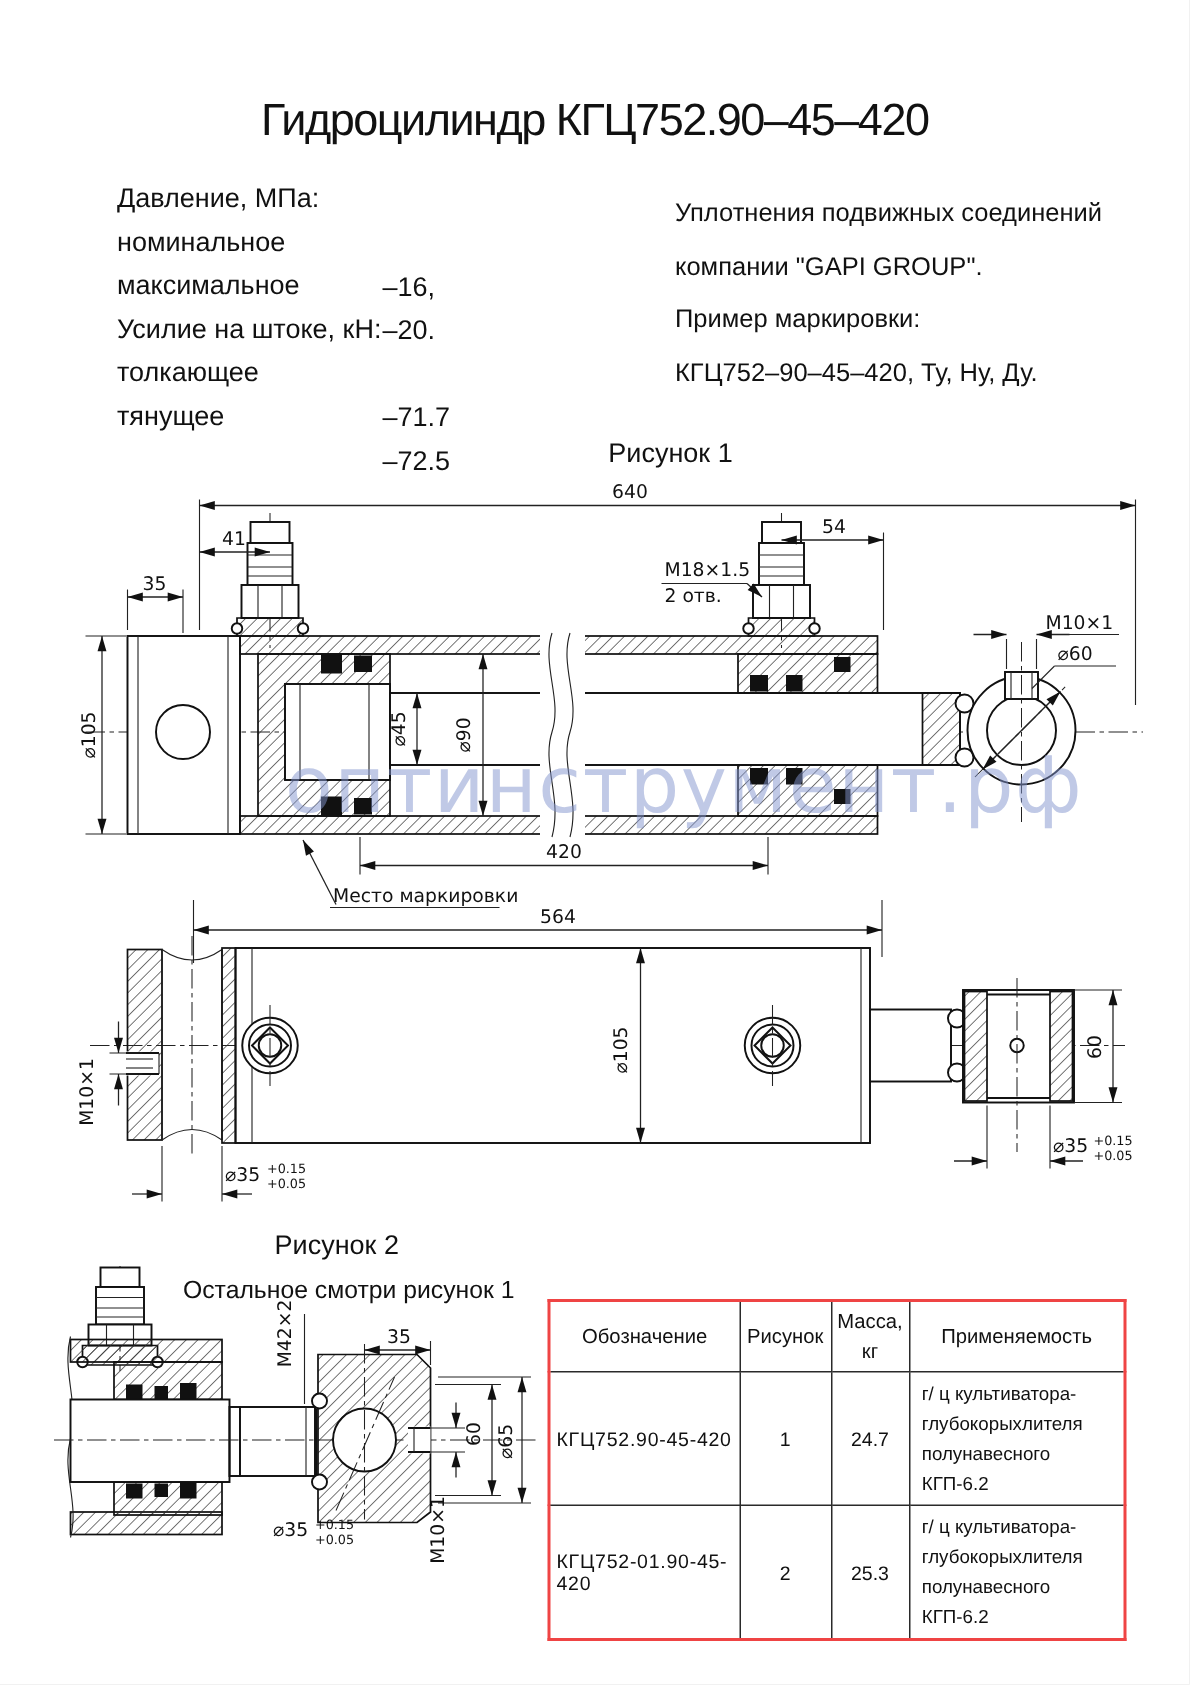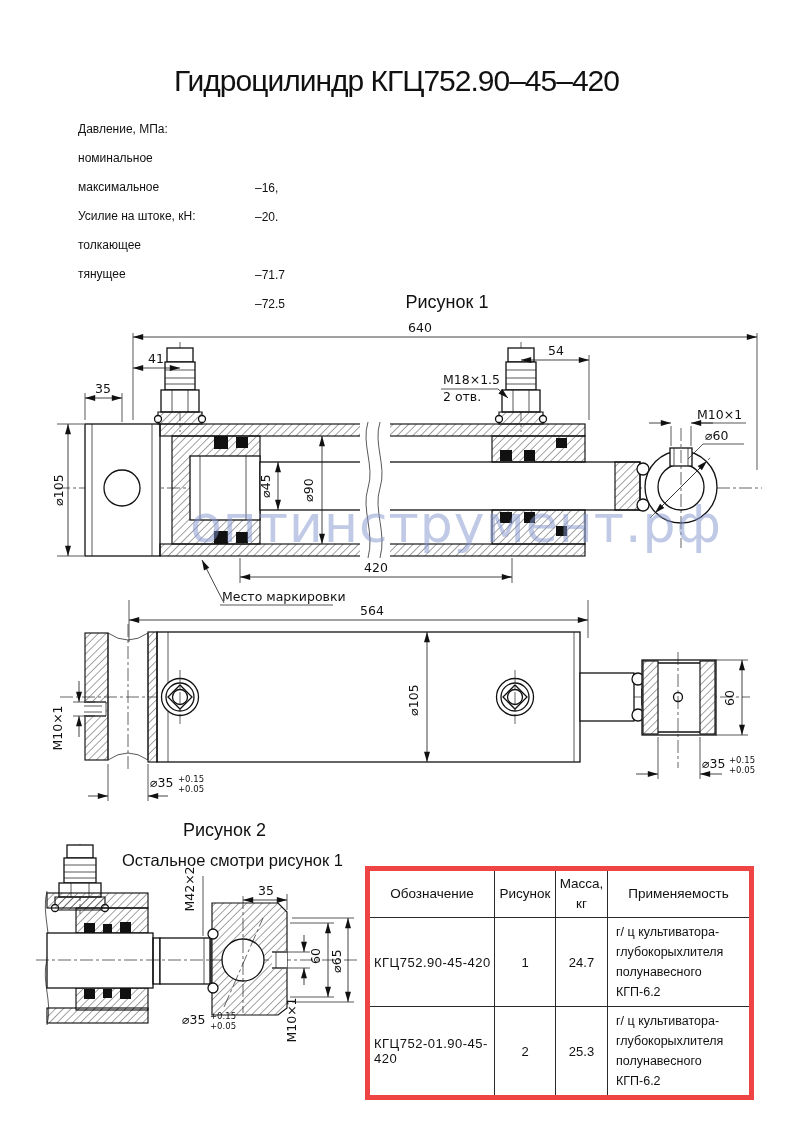--- a/index.html
+++ b/index.html
@@ -1,21 +1,21 @@
 <!DOCTYPE html>
 <html><head>
 <meta charset="utf-8">
 <style>
   html,body{margin:0;padding:0;background:#e8e8e8;}
   .page{position:relative;width:793px;height:1123px;background:#ffffff;margin:0 auto;overflow:hidden;
         font-family:"Liberation Sans",sans-serif;color:#111;}
   .title{position:absolute;top:64px;left:0;width:793px;text-align:center;font-size:30px;
          letter-spacing:-1px;white-space:nowrap;}
   .specs{position:absolute;left:78px;top:122px;width:330px;}
-  .spec-row{position:relative;height:29px;font-size:12px;}
+  .spec-row{position:relative;height:29px;font-size:18px;}
   .spec-label{position:absolute;left:0;top:0;}
   .spec-value{position:absolute;left:177px;top:0;margin-top:30px;}
   .info{position:absolute;left:450px;top:124px;font-size:17px;line-height:35.5px;white-space:nowrap;}
   .fig1-cap{position:absolute;top:292px;left:377px;width:140px;text-align:center;font-size:18px;}
   .fig2-cap{position:absolute;top:820px;left:152px;width:145px;text-align:center;font-size:18px;}
   .fig2-note{position:absolute;top:851px;left:105px;width:255px;text-align:center;font-size:16.5px;}
   .watermark{position:absolute;left:190px;top:494px;font-size:52px;letter-spacing:1px;
              color:rgba(130,148,205,0.5);font-family:"DejaVu Sans",sans-serif;white-space:nowrap;z-index:5;}
   svg{position:absolute;left:0;}
   #fig1{top:320px;}
@@ -24,21 +24,21 @@
   svg text.sm{font-size:8.5px;}
   .s1{stroke:#111;stroke-width:1.3;fill:#fff;}
   .s0{stroke:#111;stroke-width:1.3;fill:none;}
   .hs{stroke:#111;stroke-width:1.15;}
   .t{stroke:#222;stroke-width:.75;fill:none;}
   .d{stroke:#222;stroke-width:.85;fill:none;}
   .cl{stroke:#222;stroke-width:.7;fill:none;stroke-dasharray:13 3 3 3;}
   .blk{fill:#111;stroke:none;}
   .wh{fill:#fff;stroke:none;}
   .parts-table{position:absolute;left:365px;top:866px;width:384px;border-collapse:collapse;
-               table-layout:fixed;border:5px solid #ef4444;font-size:13px;}
+               table-layout:fixed;border:2px solid #ef4444;font-size:13px;}
   .parts-table th,.parts-table td{border:1.5px solid #2a2a2a;vertical-align:middle;}
   .parts-table th{font-weight:normal;font-size:13.5px;height:44px;text-align:center;line-height:1.5;}
   .parts-table td{height:64px;}
   td.cc{text-align:center;}
   td.des{padding-left:4px;letter-spacing:.5px;font-size:13px;}
   td.app{font-size:12.5px;line-height:1.6;padding:4px 4px 4px 8px;margin-top:39px;}
 </style>
 </head>
 <body>
 
@@ -66,20 +66,26 @@
     <div class="spec-row">
         <span class="spec-label">толкающее</span>
         <span class="spec-value">–71.7</span>
       </div>
     <div class="spec-row">
         <span class="spec-label">тянущее</span>
         <span class="spec-value">–72.5</span>
       </div>
   </div>
 
+  <div class="info">
+    <div>Уплотнения подвижных соединений</div>
+    <div>компании "GAPI GROUP".</div>
+    <div>Пример маркировки:</div>
+    <div>КГЦ752–90–45–420, Ту, Ну, Ду.</div>
+  </div>
 
   <div class="fig1-cap">Рисунок 1</div>
 
   <svg id="fig1" width="793" height="500" viewBox="0 320 793 500">
     <defs>
       <marker id="ab1" markerWidth="14" markerHeight="10" refX="1" refY="5" orient="auto">
           <path d="M13,1.5 L1,5 L13,8.5 Z" fill="#111"></path>
         </marker>
       <marker id="ae1" markerWidth="14" markerHeight="10" refX="13" refY="5" orient="auto">
           <path d="M1,1.5 L13,5 L1,8.5 Z" fill="#111"></path>

